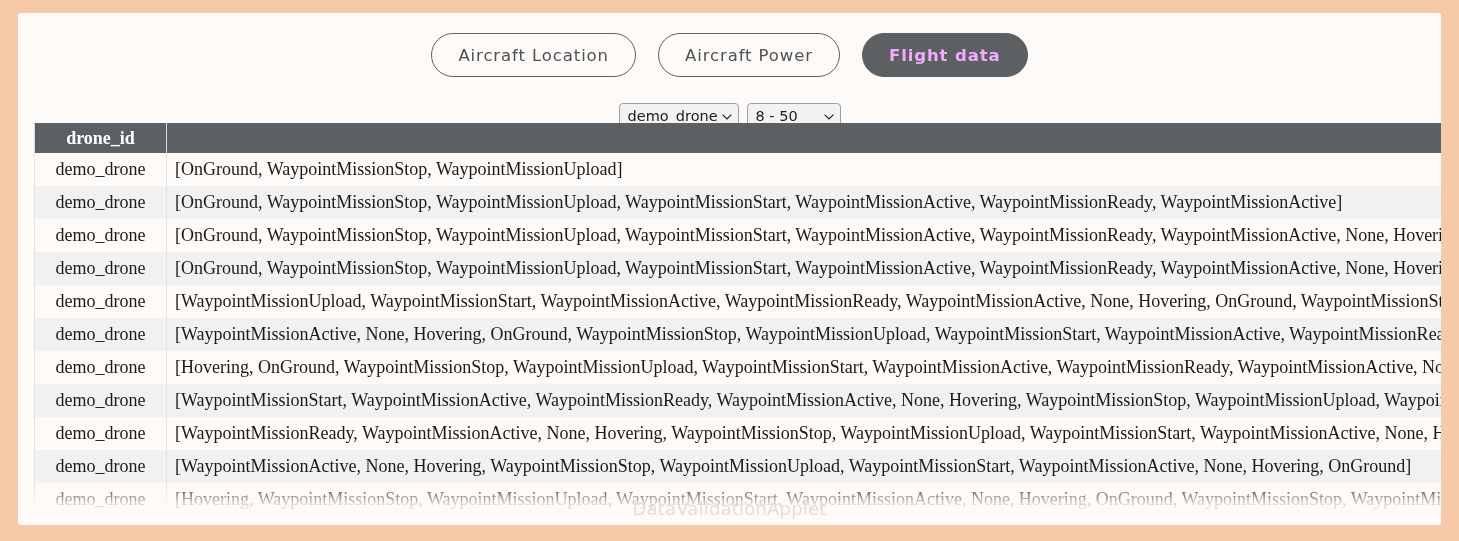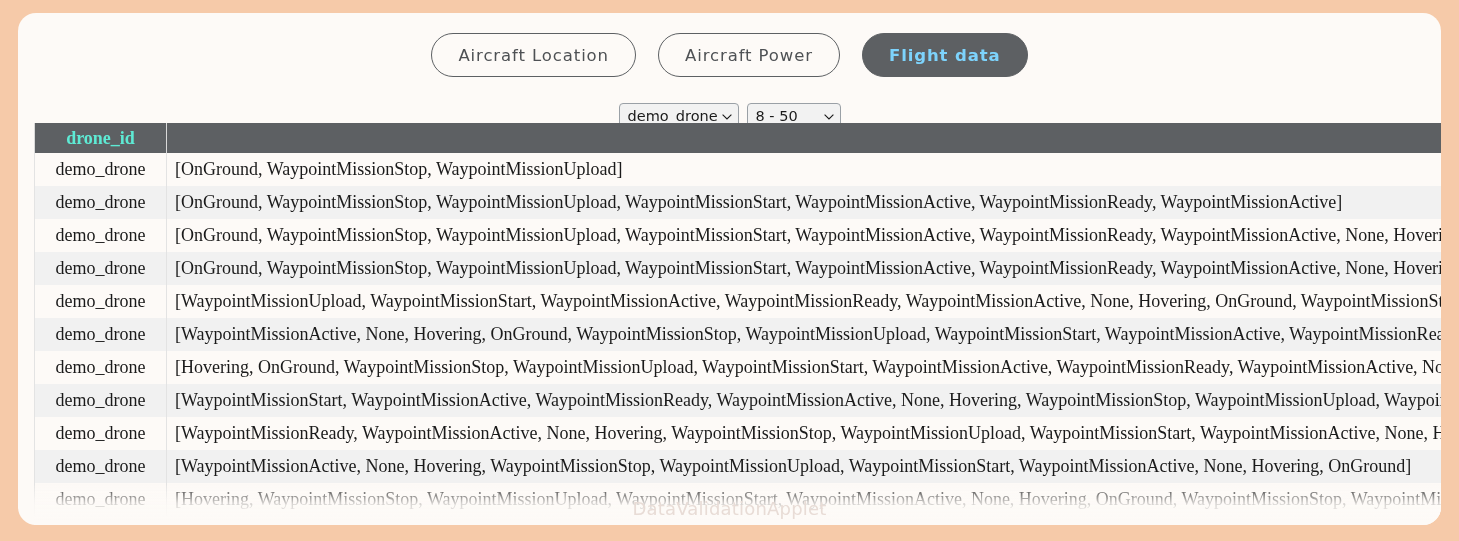--- a/index.html
+++ b/index.html
@@ -15,21 +15,21 @@
   }
 
   
   #app-card {
     position: absolute;
     left: 18px;
     top: 13px;
     width: 1423px;
     height: 512px;
     background: #fdfaf7;
-    border-radius: 18px;
+    border-radius: 3px;
     overflow: hidden;
   }
 
   
   #filter-bar {
     position: absolute;
     left: 0;
     top: 20px;
     width: 100%;
     display: flex;
@@ -49,21 +49,21 @@
     font-size: 16.5px;
     letter-spacing: 0.9px;
     white-space: nowrap;
     box-sizing: border-box;
     cursor: pointer;
     user-select: none;
   }
   .pill.active {
     background: #5d6063;
     border-color: #5d6063;
-    color: #7dd3fc;
+    color: #f0abfc;
     font-weight: 600;
   }
 
   
   #select-bar {
     position: absolute;
     left: 0;
     top: 90px;
     width: 100%;
     display: flex;
@@ -117,21 +117,21 @@
     overflow: auto;
   }
   table.data-grid {
     border-collapse: collapse;
     table-layout: fixed;
     font-family: "Liberation Serif", "DejaVu Serif", serif;
     width: 4200px;
   }
   table.data-grid th {
     background: #5d6063;
-    color: #5eead4;
+    color: #ffffff;
     font-family: "Liberation Serif", "DejaVu Serif", serif;
     font-weight: bold;
     font-size: 18px;
     height: 30px;
     padding: 0 8px;
     border-left: 1px solid #d9d9d9;
     border-right: 1px solid #d9d9d9;
     text-align: center;
     white-space: nowrap;
   }

